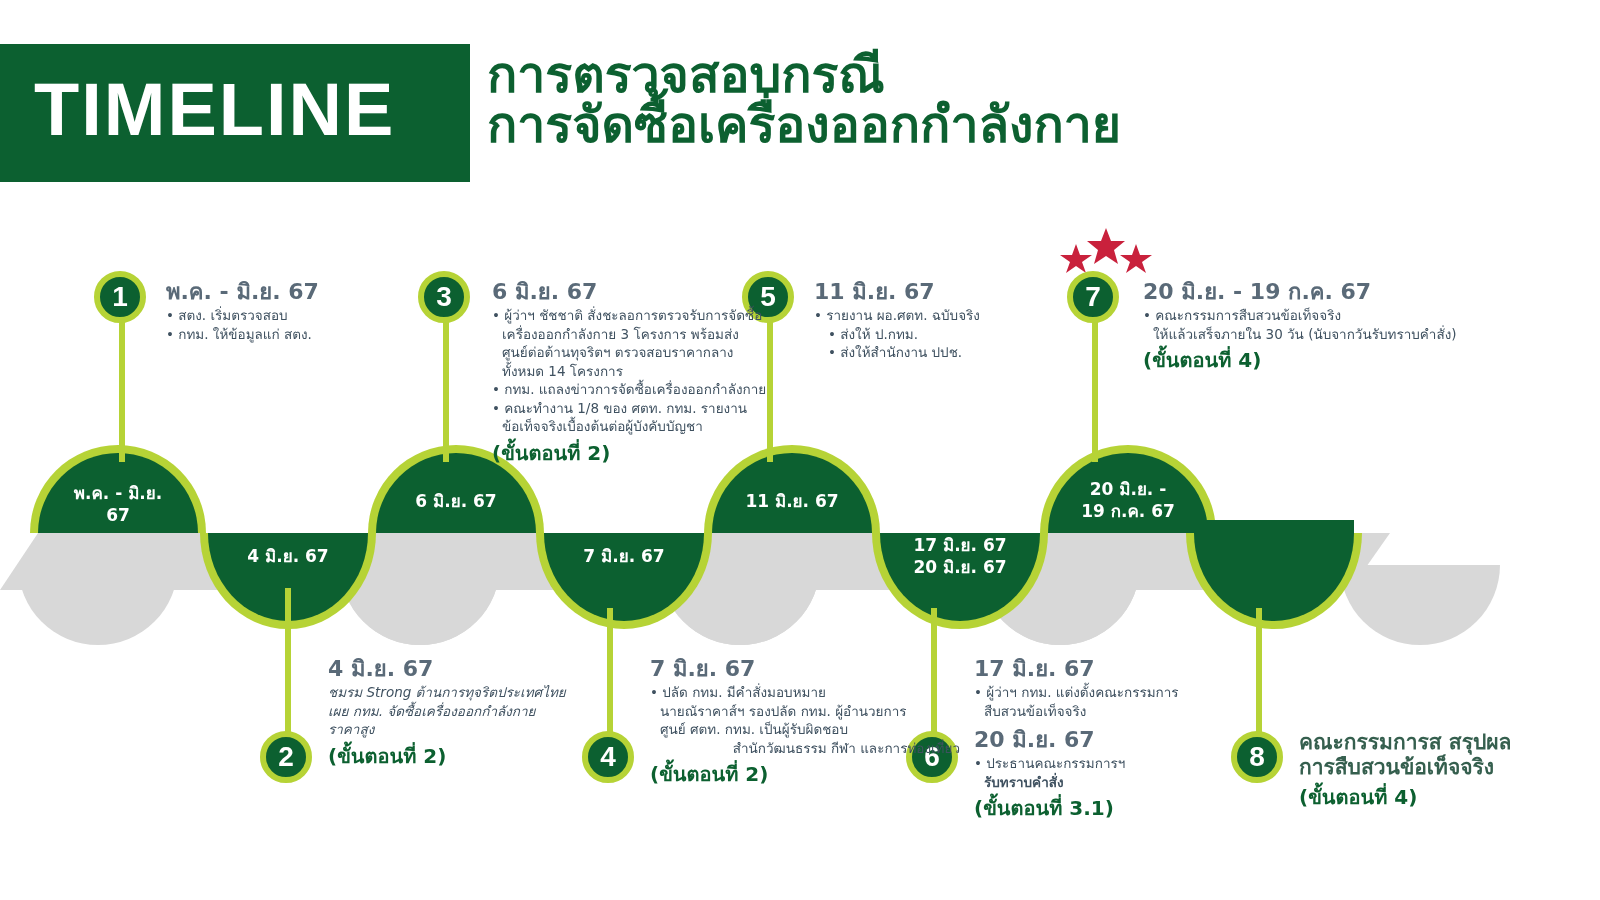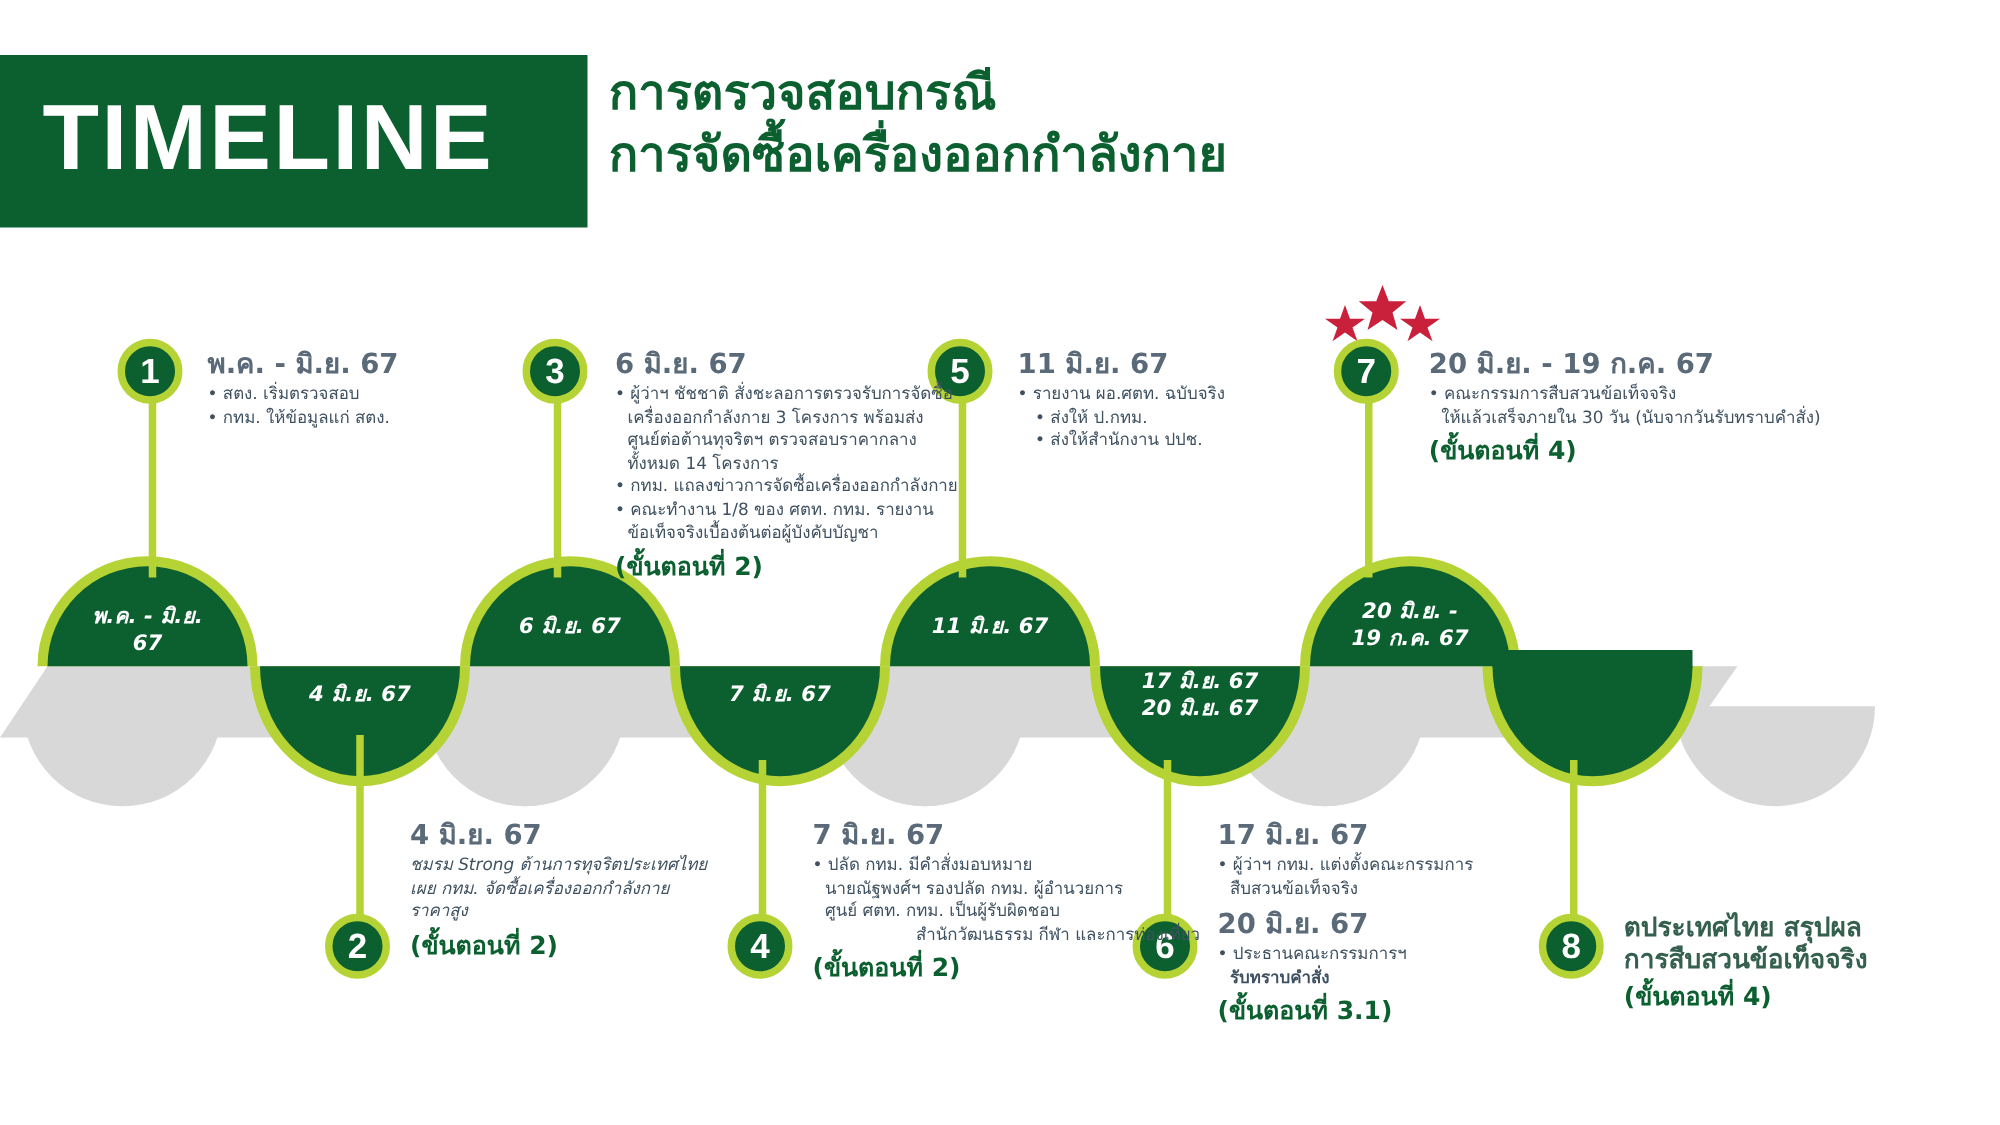--- a/index.html
+++ b/index.html
@@ -15,21 +15,21 @@
     position:absolute;left:0;top:44px;width:470px;height:138px;
     background:#0c6030;
   }
   #header-word{
     position:absolute;left:34px;top:60px;width:430px;height:100px;
     color:#ffffff;font-size:74px;font-weight:bold;letter-spacing:2px;
     line-height:100px;font-family:"Liberation Sans",sans-serif;
   }
   #header-title{
     position:absolute;left:487px;top:50px;width:820px;
-    color:#0c6030;font-weight:bold;font-size:39px;line-height:50px;
+    color:#0c6030;font-weight:bold;font-size:50px;line-height:50px;
     font-family:"DejaVu Sans","Liberation Sans",sans-serif;
   }
   #header-title .ln{display:block;}
 
   
   #ribbon{position:absolute;left:0;top:420px;width:1600px;height:260px;}
 
   
   .stem{position:absolute;width:6px;background:#b6d336;}
 
@@ -40,21 +40,20 @@
     box-sizing:border-box;color:#ffffff;
     font-size:28px;font-weight:bold;text-align:center;line-height:40px;
     font-family:"Liberation Sans",sans-serif;
   }
 
   
   .dome-label{
     position:absolute;color:#ffffff;font-weight:bold;
     font-size:17px;line-height:22px;text-align:center;
     font-family:"DejaVu Sans","Liberation Sans",sans-serif;
-    font-style:italic;
   }
 
   
   .block{position:absolute;}
   .block .date{
     color:#5a6a78;font-weight:bold;font-size:22px;line-height:27px;
     margin:0 0 1px 0;font-family:"DejaVu Sans","Liberation Sans",sans-serif;
   }
   .block ul{margin:0;padding:0;list-style:none;}
   .block li{
@@ -222,21 +221,21 @@
       <li>คณะทำงาน 1/8 ของ ศตท. กทม. รายงาน</li>
       <li class="nob" style="padding-left:10px;">ข้อเท็จจริงเบื้องต้นต่อผู้บังคับบัญชา</li>
     </ul>
     <div class="stage-tag">(ขั้นตอนที่ 2)</div>
   </div>
 
   <div class="block" style="left:650px;top:655px;width:310px;">
     <div class="date">7 มิ.ย. 67</div>
     <ul>
       <li>ปลัด กทม. มีคำสั่งมอบหมาย</li>
-      <li class="nob" style="padding-left:10px;">นายณัฐพงศ์ฯ รองปลัด กทม. ผู้อำนวยการ</li>
+      <li class="nob" style="padding-left:10px;">นายณัราคาส์ฯ รองปลัด กทม. ผู้อำนวยการ</li>
       <li class="nob" style="padding-left:10px;">ศูนย์ ศตท. กทม. เป็นผู้รับผิดชอบ</li>
       <li class="nob" style="padding-left:10px;text-align:right;">สำนักวัฒนธรรม กีฬา และการท่องเที่ยว</li>
     </ul>
     <div class="stage-tag">(ขั้นตอนที่ 2)</div>
   </div>
 
   <div class="block" style="left:814px;top:278px;width:260px;">
     <div class="date">11 มิ.ย. 67</div>
     <ul>
       <li>รายงาน ผอ.ศตท. ฉบับจริง</li>
@@ -262,18 +261,18 @@
   <div class="block" style="left:1143px;top:278px;width:320px;">
     <div class="date">20 มิ.ย. - 19 ก.ค. 67</div>
     <ul>
       <li>คณะกรรมการสืบสวนข้อเท็จจริง</li>
       <li class="nob" style="padding-left:10px;">ให้แล้วเสร็จภายใน 30 วัน (นับจากวันรับทราบคำสั่ง)</li>
     </ul>
     <div class="stage-tag">(ขั้นตอนที่ 4)</div>
   </div>
 
   <div class="block" style="left:1299px;top:730px;width:300px;">
-    <div class="bigthai">ตประเทศไทย สรุปผล</div>
+    <div class="bigthai">คณะกรรมการส สรุปผล</div>
     <div class="bigthai">การสืบสวนข้อเท็จจริง</div>
     <div class="stage-tag">(ขั้นตอนที่ 4)</div>
   </div>
 
 </div>
 
 </body></html>

